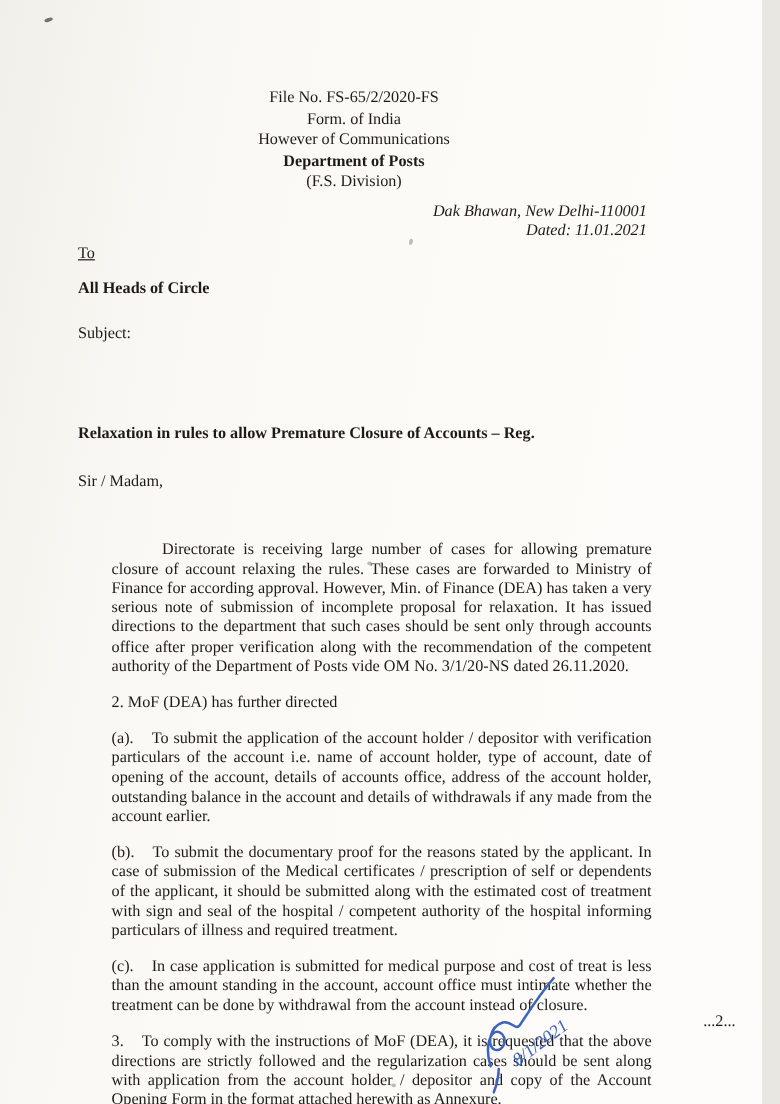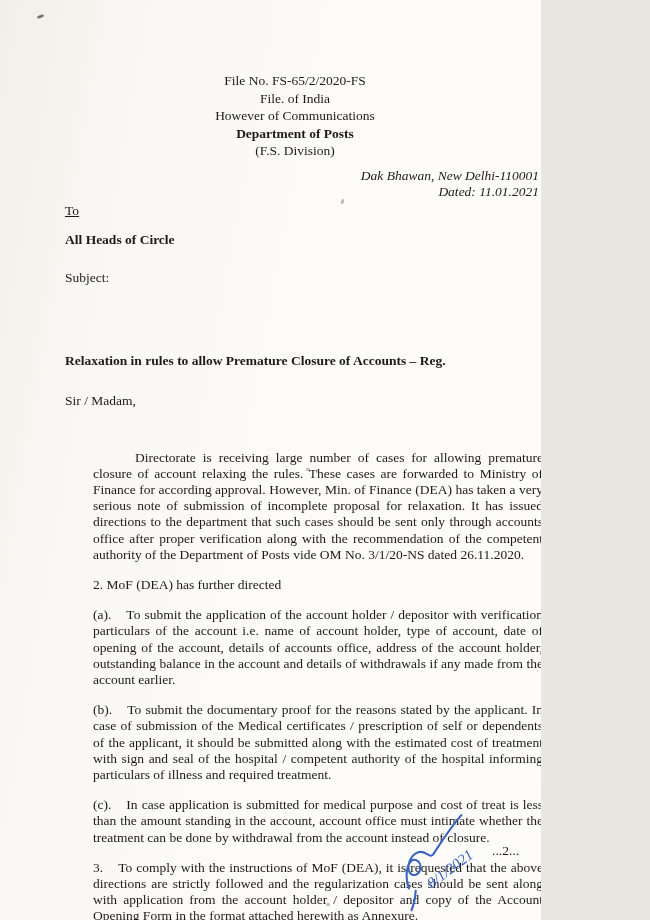--- a/index.html
+++ b/index.html
@@ -3,21 +3,21 @@
 <meta charset="utf-8">
 <style>
   * { margin: 0; padding: 0; box-sizing: border-box; }
   html, body { width: 650px; height: 920px; overflow: hidden; }
   body {
     font-family: "Liberation Serif", "DejaVu Serif", serif;
     background: #e9e7e2;
   }
   .scan {
     position: relative;
-    width: 541px;
+    width: 635px;
     height: 920px;
     background: linear-gradient(100deg, #f1efe9 0%, #f9f8f4 22%, #fcfbf8 55%, #fdfcfa 100%);
     color: #1e1b17;
     overflow: hidden;
   }
   .content {
     position: absolute;
     left: 65px;
     top: 72px;
     width: 482px;
@@ -84,21 +84,21 @@
 </style>
 </head>
 <body>
 
 <div class="scan">
 
   <div class="content">
 
     <div class="head">
       <div>File No. FS-65/2/2020-FS</div>
-      <div>File. of India</div>
+      <div>Form. of India</div>
       <div>However of Communications</div>
       <div class="bold">Department of Posts</div>
       <div>(F.S. Division)</div>
     </div>
 
     <div class="addr">
       <div>Dak Bhawan, New Delhi-110001</div>
       <div>Dated: 11.01.2021</div>
     </div>
 

